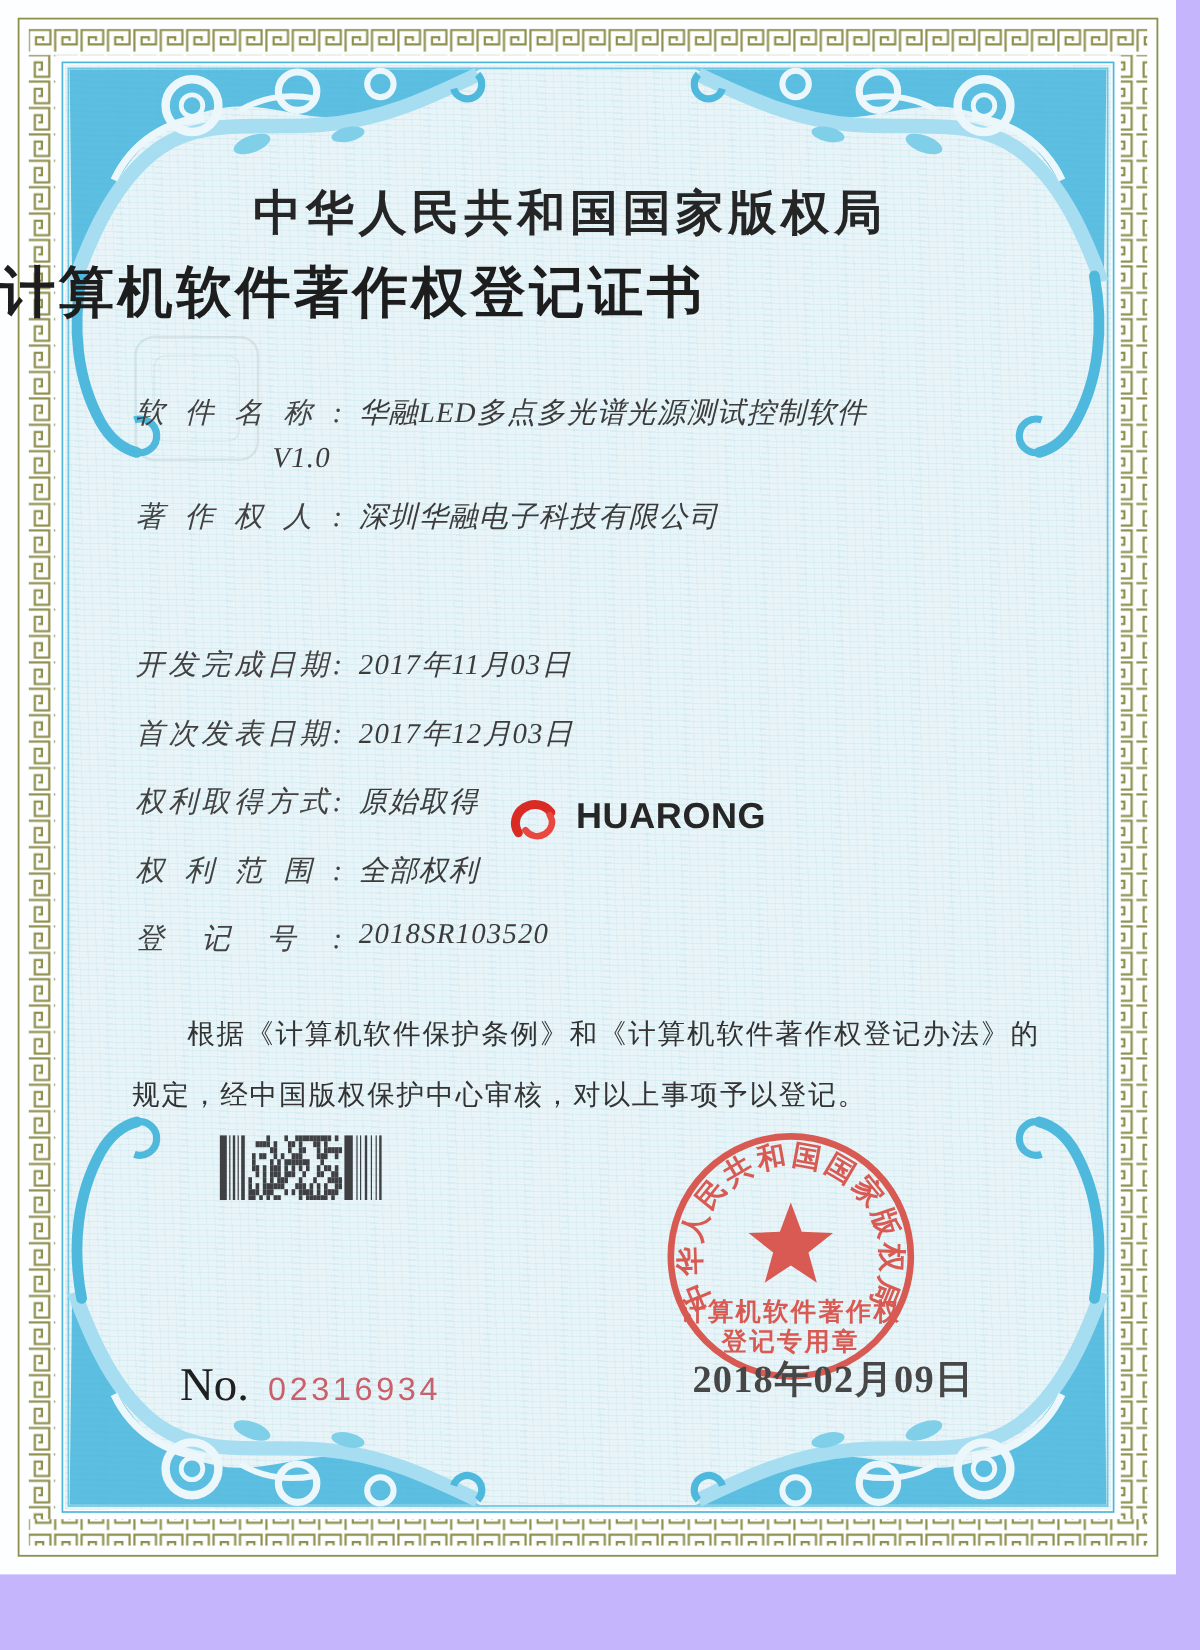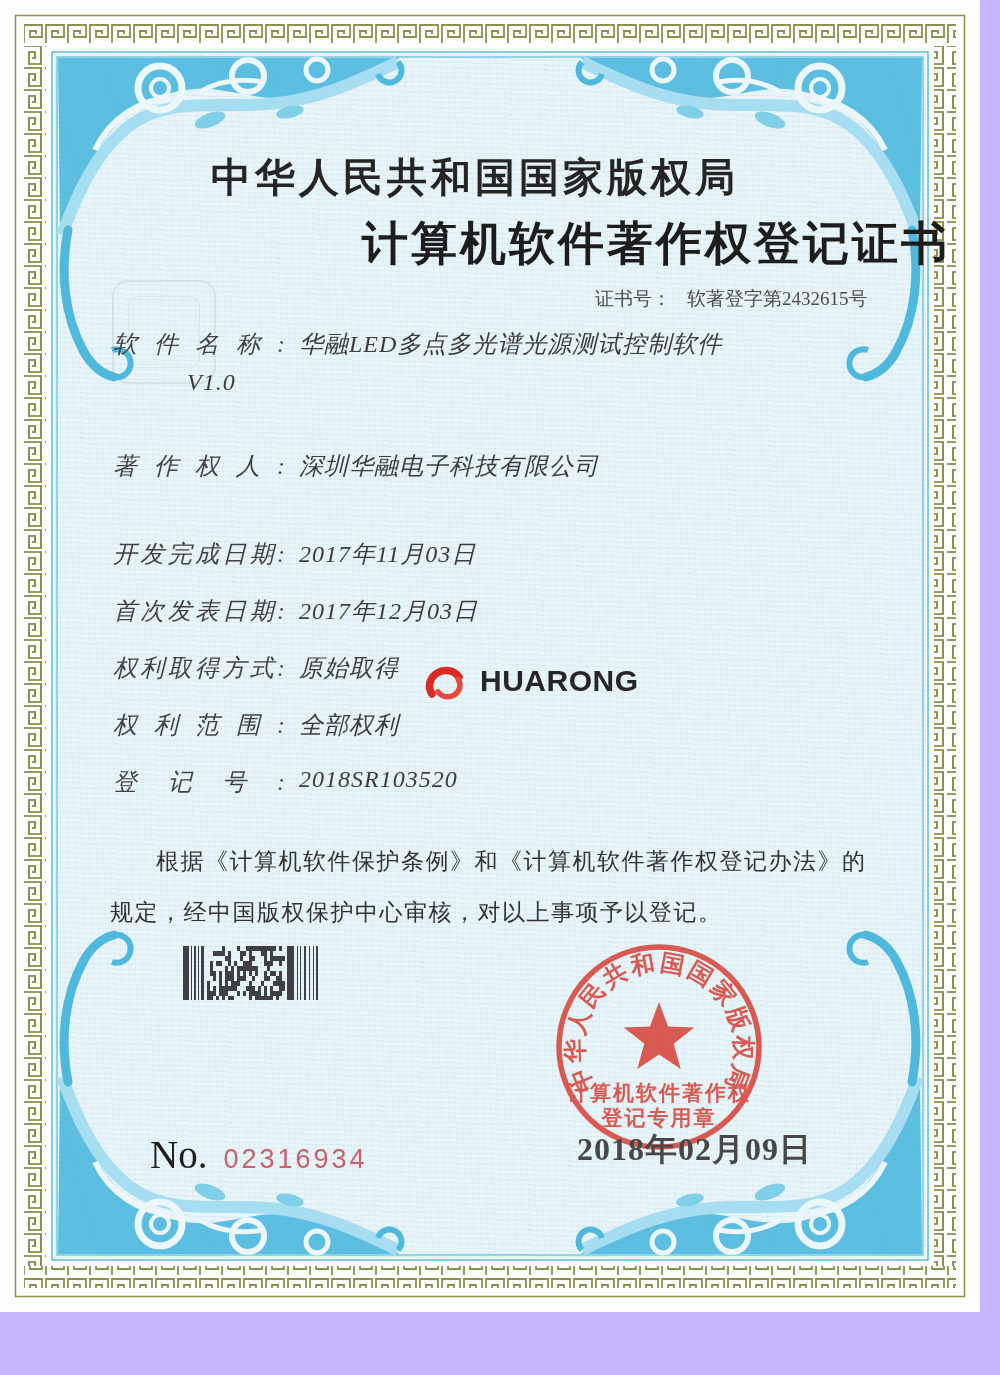--- a/index.html
+++ b/index.html
@@ -8,29 +8,29 @@
   .paper{position:absolute;left:0;top:0;width:980px;height:1312px;background:#fcfeff;}
   .tint{position:absolute;left:54px;top:54px;right:54px;bottom:54px;
         background:
         repeating-linear-gradient(1.5deg, rgba(110,195,220,0.12) 0 1px, rgba(0,0,0,0) 1px 5px),
         repeating-linear-gradient(88deg, rgba(110,195,220,0.07) 0 1px, rgba(0,0,0,0) 1px 7px),
         #e8f4f7;}
   .frame-svg{position:absolute;left:0;top:0;z-index:2;}
   .content{position:absolute;left:0;top:0;width:980px;height:1312px;z-index:3;}
   .authority{position:absolute;left:0;top:150px;width:950px;text-align:center;
              font-size:40px;font-weight:bold;color:#252525;letter-spacing:4px;}
-  .cert-title{position:absolute;left:0;top:213px;width:950px;text-align:right;
+  .cert-title{position:absolute;left:0;top:213px;width:950px;text-align:left;
               font-size:46px;font-weight:bold;color:#1d1d1d;letter-spacing:3px;}
   .cert-no{position:absolute;left:595px;top:286px;font-size:19px;color:#4a4a4a;}
   .cert-no .val{margin-left:16px;}
   .row{position:absolute;left:113px;font-size:24px;color:#3c3c3c;font-style:italic;}
   .row .lbl{display:inline-block;width:172px;text-align:justify;text-align-last:justify;
             vertical-align:top;color:#424242;}
   .row .val{display:inline-block;margin-left:14px;vertical-align:top;letter-spacing:1px;}
-  .val2{margin-left:74px;margin-top:9px;font-size:24px;color:#3c3c3c;letter-spacing:1px;}
+  .val2{margin-left:114px;margin-top:9px;font-size:24px;color:#3c3c3c;letter-spacing:1px;}
   .para{position:absolute;left:110px;top:836px;width:800px;font-size:23px;color:#333;
         line-height:51px;letter-spacing:1.5px;}
   .para .l1{display:block;text-indent:46px;}
   .logo{position:absolute;left:424px;top:664px;display:flex;z-index:4;}
   .logo-text{font-family:"Liberation Sans","DejaVu Sans",sans-serif;font-weight:bold;
              font-size:30px;color:#262626;letter-spacing:0.5px;margin-left:8px;}
   .barcode{position:absolute;left:183px;top:946px;width:138px;height:54px;}
   .seal{position:absolute;left:552px;top:940px;width:214px;height:214px;z-index:4;}
   .seal-date{position:absolute;left:577px;top:1128px;font-size:32px;font-weight:bold;
              color:#474747;letter-spacing:1px;z-index:5;}
@@ -90,30 +90,27 @@
       <use href="#flo" transform="translate(980,1312) scale(-1,-1)"></use>
     </svg>
 
     <div class="watermark"></div>
 
     <div class="content">
 
       <div class="authority">中华人民共和国国家版权局</div>
       <div class="cert-title">计算机软件著作权登记证书</div>
 
-      <div class="cert-no">
-        <span class="lbl">证书号：</span><span class="val">软著登字第2432615号</span>
-      </div>
 
       <div class="row" style="top:328px">
         <span class="lbl">软件名称:</span><span class="val">华融LED多点多光谱光源测试控制软件</span>
         <div class="val2">V1.0</div>
       </div>
 
-      <div class="row" style="top:450px">
+      <div class="row" style="top:414px">
         <span class="lbl">著作权人:</span><span class="val">深圳华融电子科技有限公司</span>
       </div>
 
       <div class="row" style="top:538px">
         <span class="lbl">开发完成日期:</span><span class="val">2017年11月03日</span>
       </div>
 
       <div class="row" style="top:595px">
         <span class="lbl">首次发表日期:</span><span class="val">2017年12月03日</span>
       </div>

